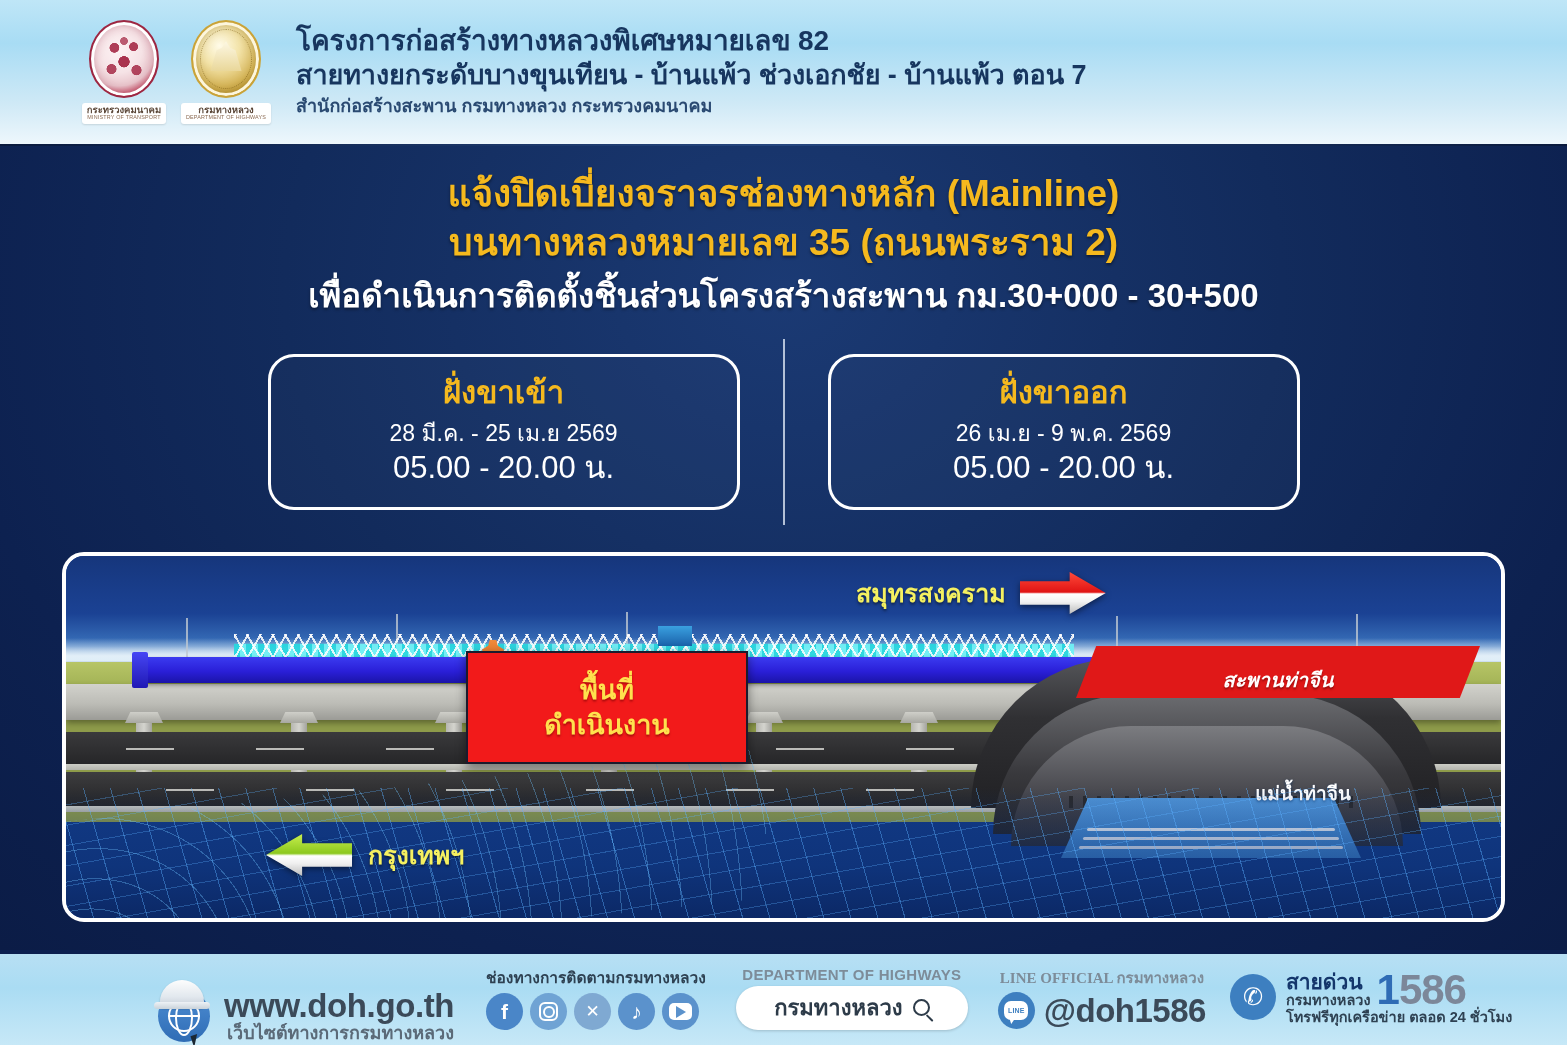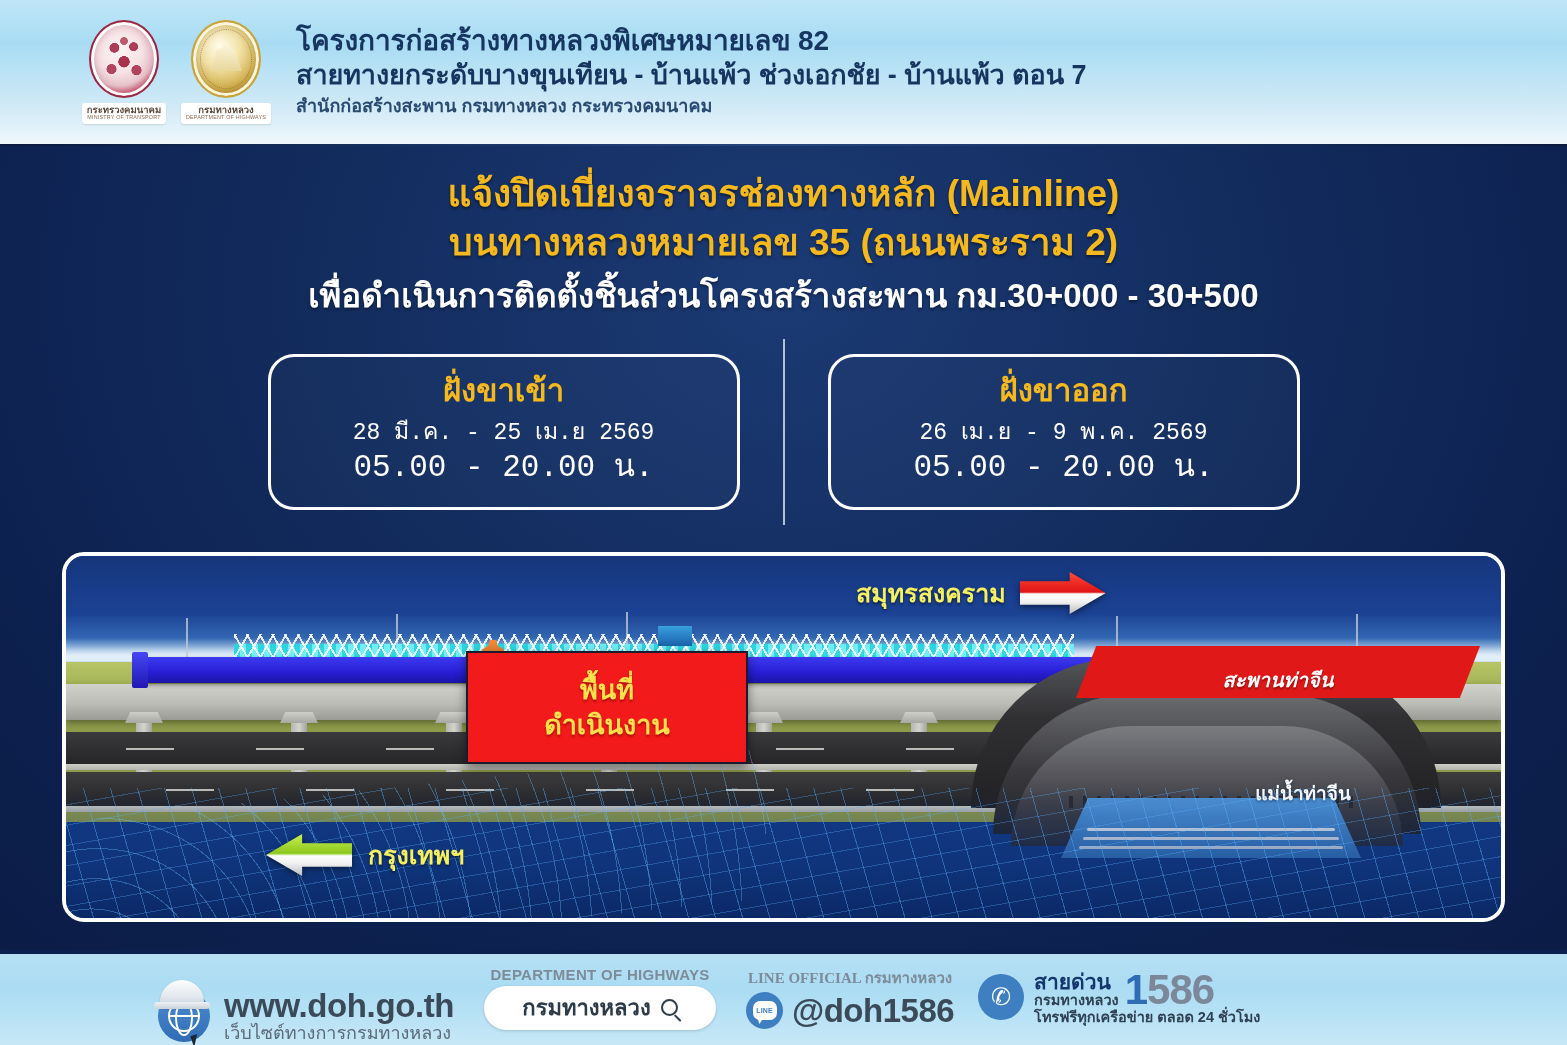--- a/index.html
+++ b/index.html
@@ -94,21 +94,20 @@
 
   
   .dates{
     position:absolute; top:195px; left:0; width:1567px;
     display:flex; justify-content:center; align-items:center; gap:0;
   }
   .date-box{
     width:472px; height:156px; border:3px solid #ffffff; border-radius:26px;
     display:flex; flex-direction:column; align-items:center; justify-content:center;
     background:rgba(255,255,255,0.02);
-    font-family:Liberation Mono, monospace;
   }
   .date-box .head{
     font-size:31px; font-weight:700; color:#f5b91e; line-height:1.1; margin-bottom:9px;
   }
   .date-box .range{ font-size:23px; color:#ffffff; line-height:1.28; font-weight:400; }
   .date-box .time{ font-size:31px; color:#ffffff; line-height:1.28; font-weight:400; }
   .date-divider{
     width:2px; height:186px; background:#cfd9ea; opacity:.85; margin:0 43px;
   }
 
@@ -331,21 +330,21 @@
     content:""; position:absolute; left:-6px; bottom:-1px; width:56px; height:7px;
     background:linear-gradient(180deg,#eef2f6,#c9d2da); border-radius:6px;
   }
   .cursor{
     position:absolute; left:34px; bottom:-4px; width:0; height:0;
     border-left:7px solid #1b2733; border-right:5px solid transparent;
     border-bottom:12px solid transparent; transform:rotate(-18deg);
   }
   .web-text{ margin-left:14px; line-height:1.02; }
   .web-text .url{ font-size:33px; font-weight:700; color:#3b4a59; letter-spacing:-.4px; }
-  .web-text .sub{ font-size:18px; font-weight:400; color:#5b6a78; margin-top:1px; }
+  .web-text .sub{ font-size:18px; font-weight:700; color:#5b6a78; margin-top:1px;text-align:right; }
 
   .social{ margin-left:32px; }
   .social .cap{ font-size:15.5px; font-weight:700; color:#2e4152; margin-bottom:3px; }
   .social .row{ display:flex; gap:7px; }
   .sicon{
     width:37px; height:37px; border-radius:50%;
     background:#4a86c8; display:flex; align-items:center; justify-content:center;
     color:#fff; font-weight:700; font-size:21px; line-height:1; flex:none;
   }
   .sicon.ig{ background:#6fa3d4; }
@@ -549,20 +548,36 @@
       <div class="grid"></div>
       <div class="helmet"></div>
       <div class="cursor"></div>
     </div>
     <div class="web-text">
       <div class="url">www.doh.go.th</div>
       <div class="sub">เว็บไซต์ทางการกรมทางหลวง</div>
     </div>
   </div>
 
+  <div class="social">
+    <div class="cap">ช่องทางการติดตามกรมทางหลวง</div>
+    <div class="row">
+      <div class="sicon fb">f</div>
+      <div class="sicon ig">
+          <div class="ig-sq"></div>
+        </div>
+      <div class="sicon x">✕</div>
+      <div class="sicon tt">♪</div>
+      <div class="sicon yt">
+          <div class="yt-box">
+            <div class="yt-tri"></div>
+          </div>
+        </div>
+    </div>
+  </div>
 
   <div class="searchcol">
     <div class="cap">DEPARTMENT OF HIGHWAYS</div>
     <div class="searchpill">
       <div class="kw">กรมทางหลวง</div>
       <div class="mag"></div>
     </div>
   </div>
 
   <div class="linecol">

